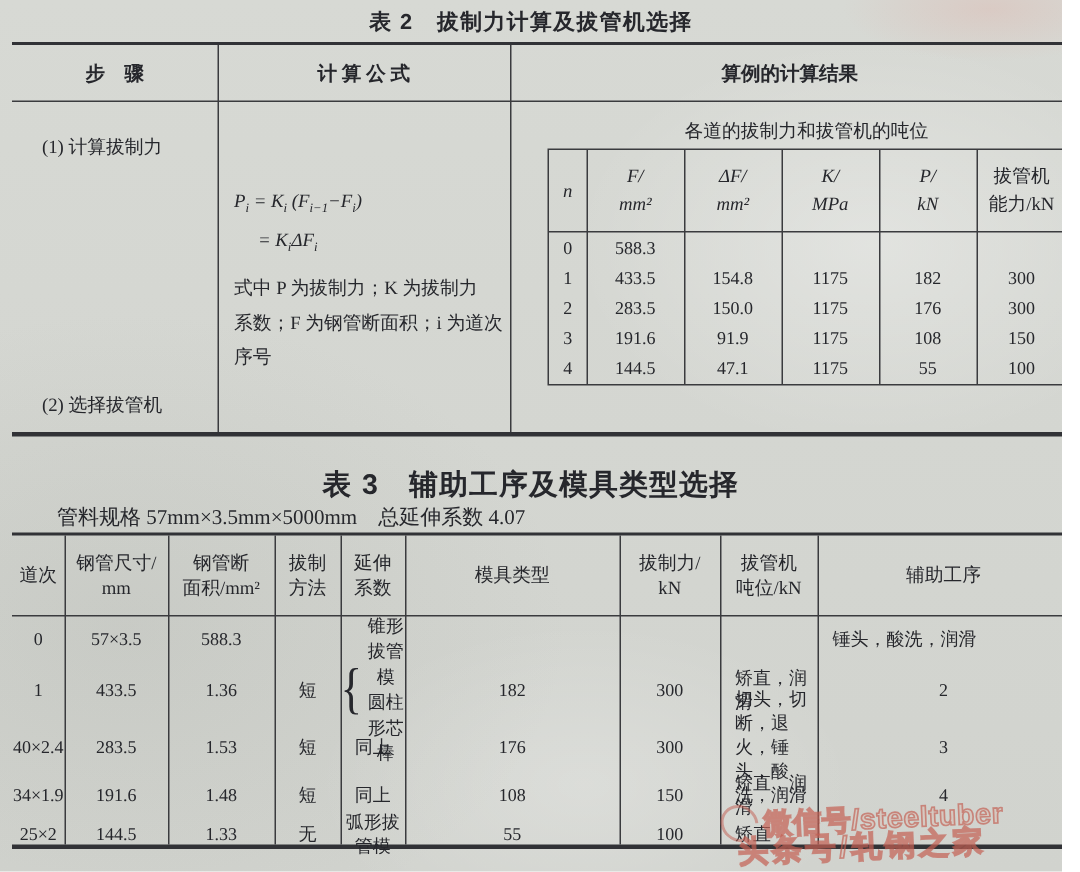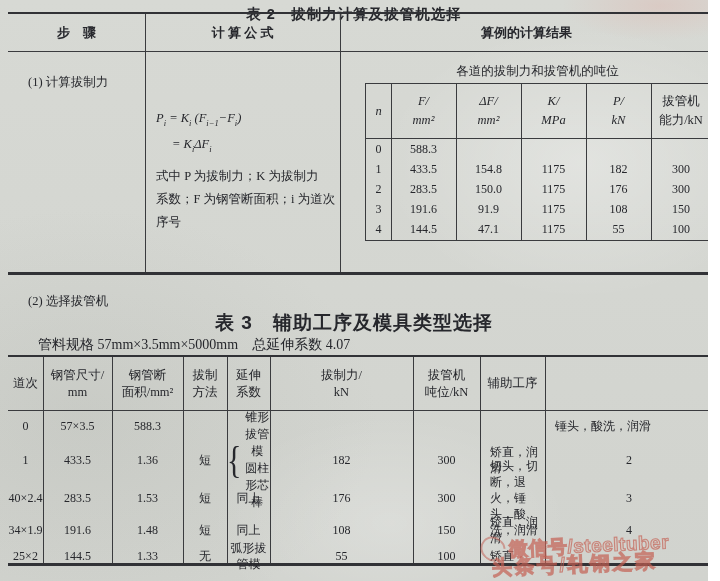--- a/index.html
+++ b/index.html
@@ -15,28 +15,28 @@
     font-family:"Liberation Serif","DejaVu Serif",serif;
     font-size:12px;
   }
   .hd-font{font-family:"Liberation Sans","DejaVu Sans",sans-serif;}
   sub{font-size:0.68em;}
   .rule-v{position:absolute; top:0; bottom:0; width:1px; background:#3a3b3e;}
 
   
   .t2-title{position:absolute; top:5px; left:0; right:0; text-align:center;
             font-weight:bold; font-size:14.5px; letter-spacing:1px;}
-  .t2{position:absolute; left:8px; top:12px; width:705px; height:263px;
+  .t2{position:absolute; left:8px; top:28px; width:705px; height:263px;
       border-top:2px solid #313236; border-bottom:3px solid #313236; box-sizing:border-box;}
   .t2-head{display:flex; height:37px; border-bottom:1.5px solid #3a3b3e; align-items:center;}
   .t2-head .hc{text-align:center; font-weight:bold; font-size:13px;}
   .hc.c1{width:137px;} .hc.c2{width:195px;} .hc.c3{flex:1;}
   .t2 .v1{left:137px;} .t2 .v2{left:332px;}
   .t2-step{position:absolute; left:20px; font-size:12.5px;}
-  .step1{top:60px;} .step2{top:232px;margin-top:47px;}
+  .step1{top:60px;} .step2{top:232px;}
   .formula{position:absolute; left:148px; top:94px; width:182px; font-size:12.5px; line-height:21px;}
   .formula .fl{font-style:italic;}
   .formula .fl2{padding-left:16px;}
   .formula .fnotes{margin-top:6px; white-space:pre-line; line-height:23px; font-style:normal;}
   .inner-title{position:absolute; left:357px; top:49px; width:345px; text-align:center; font-size:12.5px;}
   .t2-inner{position:absolute; left:357px; top:69px; width:345px; height:156px;
             border:1.5px solid #3a3b3e; box-sizing:content-box;}
   .gcols6{display:grid; grid-template-columns:25px 65px 65px 65px 65px 60px;}
   .t2-inner-head{height:54px; border-bottom:1px solid #3a3b3e;}
   .t2-inner-head .ihc{display:flex; align-items:center; justify-content:center;
@@ -166,20 +166,21 @@
     <div class="t3-head gcols9">
       <div class="thc">道次</div>
       <div class="thc">钢管尺寸/
 mm</div>
       <div class="thc">钢管断
 面积/mm²</div>
       <div class="thc">拔制
 方法</div>
       <div class="thc">延伸
 系数</div>
+      <div class="thc">模具类型</div>
       <div class="thc">拔制力/
 kN</div>
       <div class="thc">拔管机
 吨位/kN</div>
       <div class="thc">辅助工序</div>
     </div>
     <div class="t3-body gcols9">
         <div class="t3cell col0">0</div>
         <div class="t3cell col1">57×3.5</div>
         <div class="t3cell col2">588.3</div>

